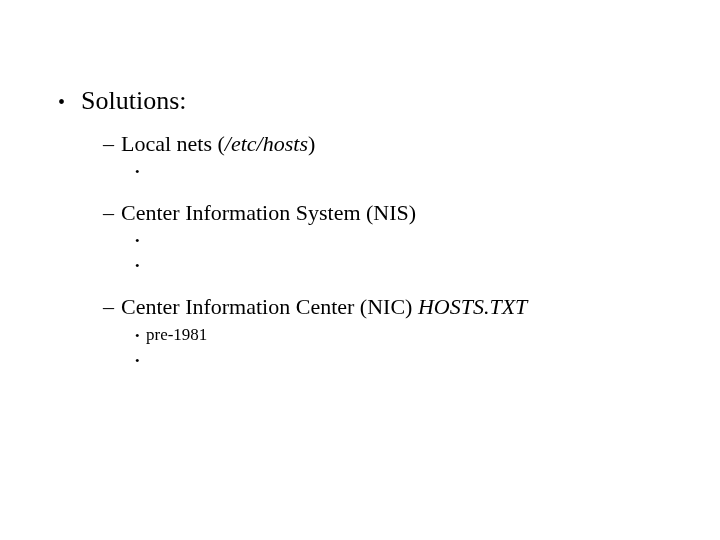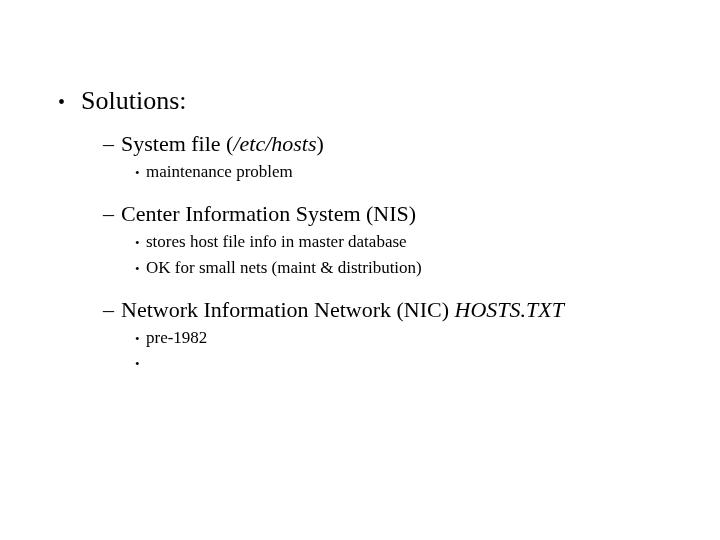--- a/index.html
+++ b/index.html
@@ -98,51 +98,48 @@
 
   <div class="body-block">
 
     <div class="row lvl1">
       <span class="marker">•</span>
       <span class="txt">Solutions:</span>
     </div>
 
     <div class="row lvl2">
       <span class="marker">–</span>
-      <span class="txt"><span>System file (</span><span class="ital">/etc/hosts</span><span>)</span></span>
+      <span class="txt"><span>Local nets (</span><span class="ital">/etc/hosts</span><span>)</span></span>
     </div>
 
     <div class="row lvl3 gap-after">
       <span class="marker">•</span>
-      <span class="txt">maintenance problem</span>
     </div>
 
     <div class="row lvl2 gap-before">
       <span class="marker">–</span>
       <span class="txt">Center Information System (NIS)</span>
     </div>
 
     <div class="row lvl3">
       <span class="marker">•</span>
-      <span class="txt">stores host file info in master database</span>
     </div>
 
     <div class="row lvl3">
       <span class="marker">•</span>
-      <span class="txt">OK for small nets (maint &amp; distribution)</span>
     </div>
 
     <div class="row lvl2 gap-before">
       <span class="marker">–</span>
-      <span class="txt"><span>Network Information Network (NIC) </span><span class="ital">HOSTS.TXT</span><span></span></span>
+      <span class="txt"><span>Center Information Center (NIC) </span><span class="ital">HOSTS.TXT</span><span></span></span>
     </div>
 
     <div class="row lvl3">
       <span class="marker">•</span>
-      <span class="txt">pre-1982</span>
+      <span class="txt">pre-1981</span>
     </div>
 
     <div class="row lvl3">
       <span class="marker">•</span>
     </div>
 
   </div>
 </div>
 
 </body></html>

